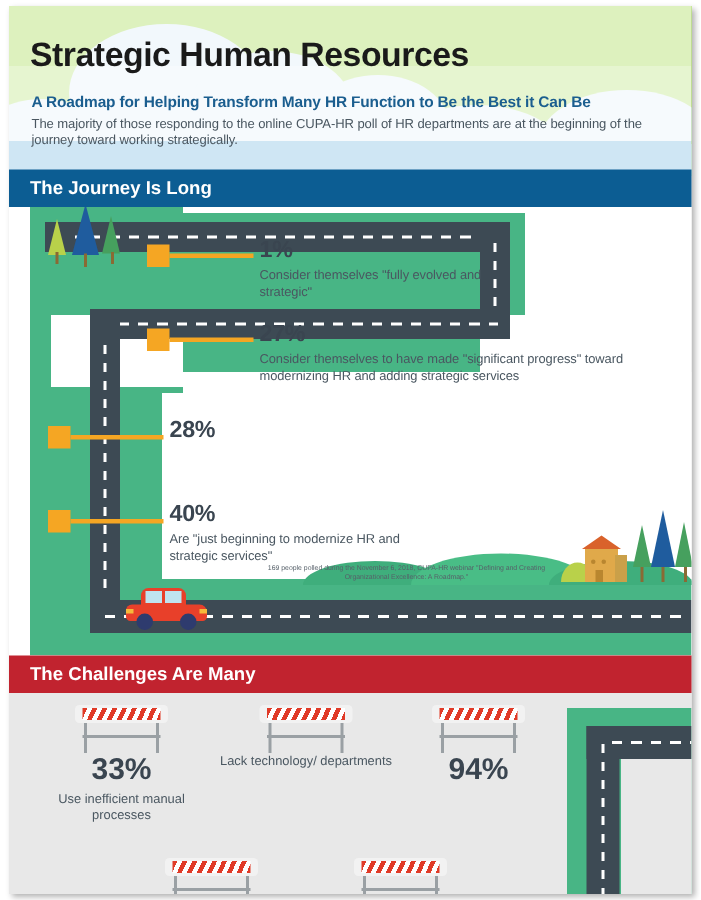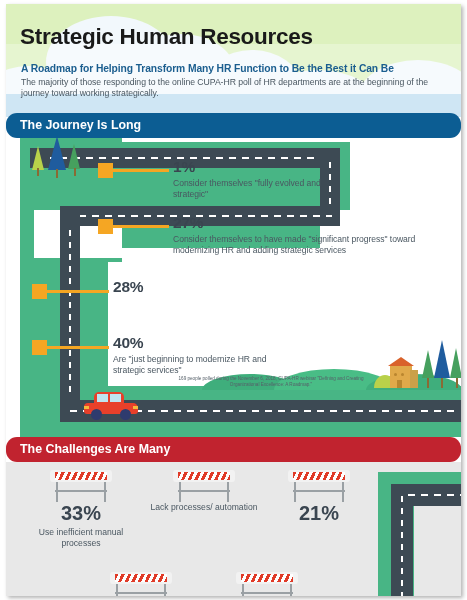--- a/index.html
+++ b/index.html
@@ -76,21 +76,20 @@
     left:6px;
     width:455px;
     height:25px;
     color:#ffffff;
     font-size:12.4px;
     font-weight:bold;
     line-height:25px;
     padding-left:14px;
     box-sizing:border-box;
     letter-spacing:0px;
-    border-radius:11px;
   }
   .banner-journey{ top:113px; background:#0c5d93; }
   .banner-challenges{ top:437px; background:#c1232f; }
 
   
   .journey{
     position:absolute;
     left:6px; top:138px;
     width:455px; height:299px;
     background:#ffffff;
@@ -424,24 +423,24 @@
       <div class="leg l"></div>
         <div class="leg r"></div>
         <div class="rail"></div>
     </div>
 
     <div class="chal-item" style="left:15px; top:40px;">
       <div class="pct">33%</div>
       <div class="lbl">Use inefficient manual processes</div>
     </div>
     <div class="chal-item" style="left:138px; top:40px;">
-      <div class="lbl">Lack processes/ automation</div>
+      <div class="lbl">Lack technology/ departments</div>
     </div>
     <div class="chal-item" style="left:253px; top:40px;">
-      <div class="pct">21%</div>
+      <div class="pct">94%</div>
     </div>
 
     <div class="barricade" style="left:104px; top:110px;">
       <div class="plank">
           <div class="stripes"></div>
         </div>
       <div class="leg l"></div>
         <div class="leg r"></div>
         <div class="rail"></div>
     </div>

